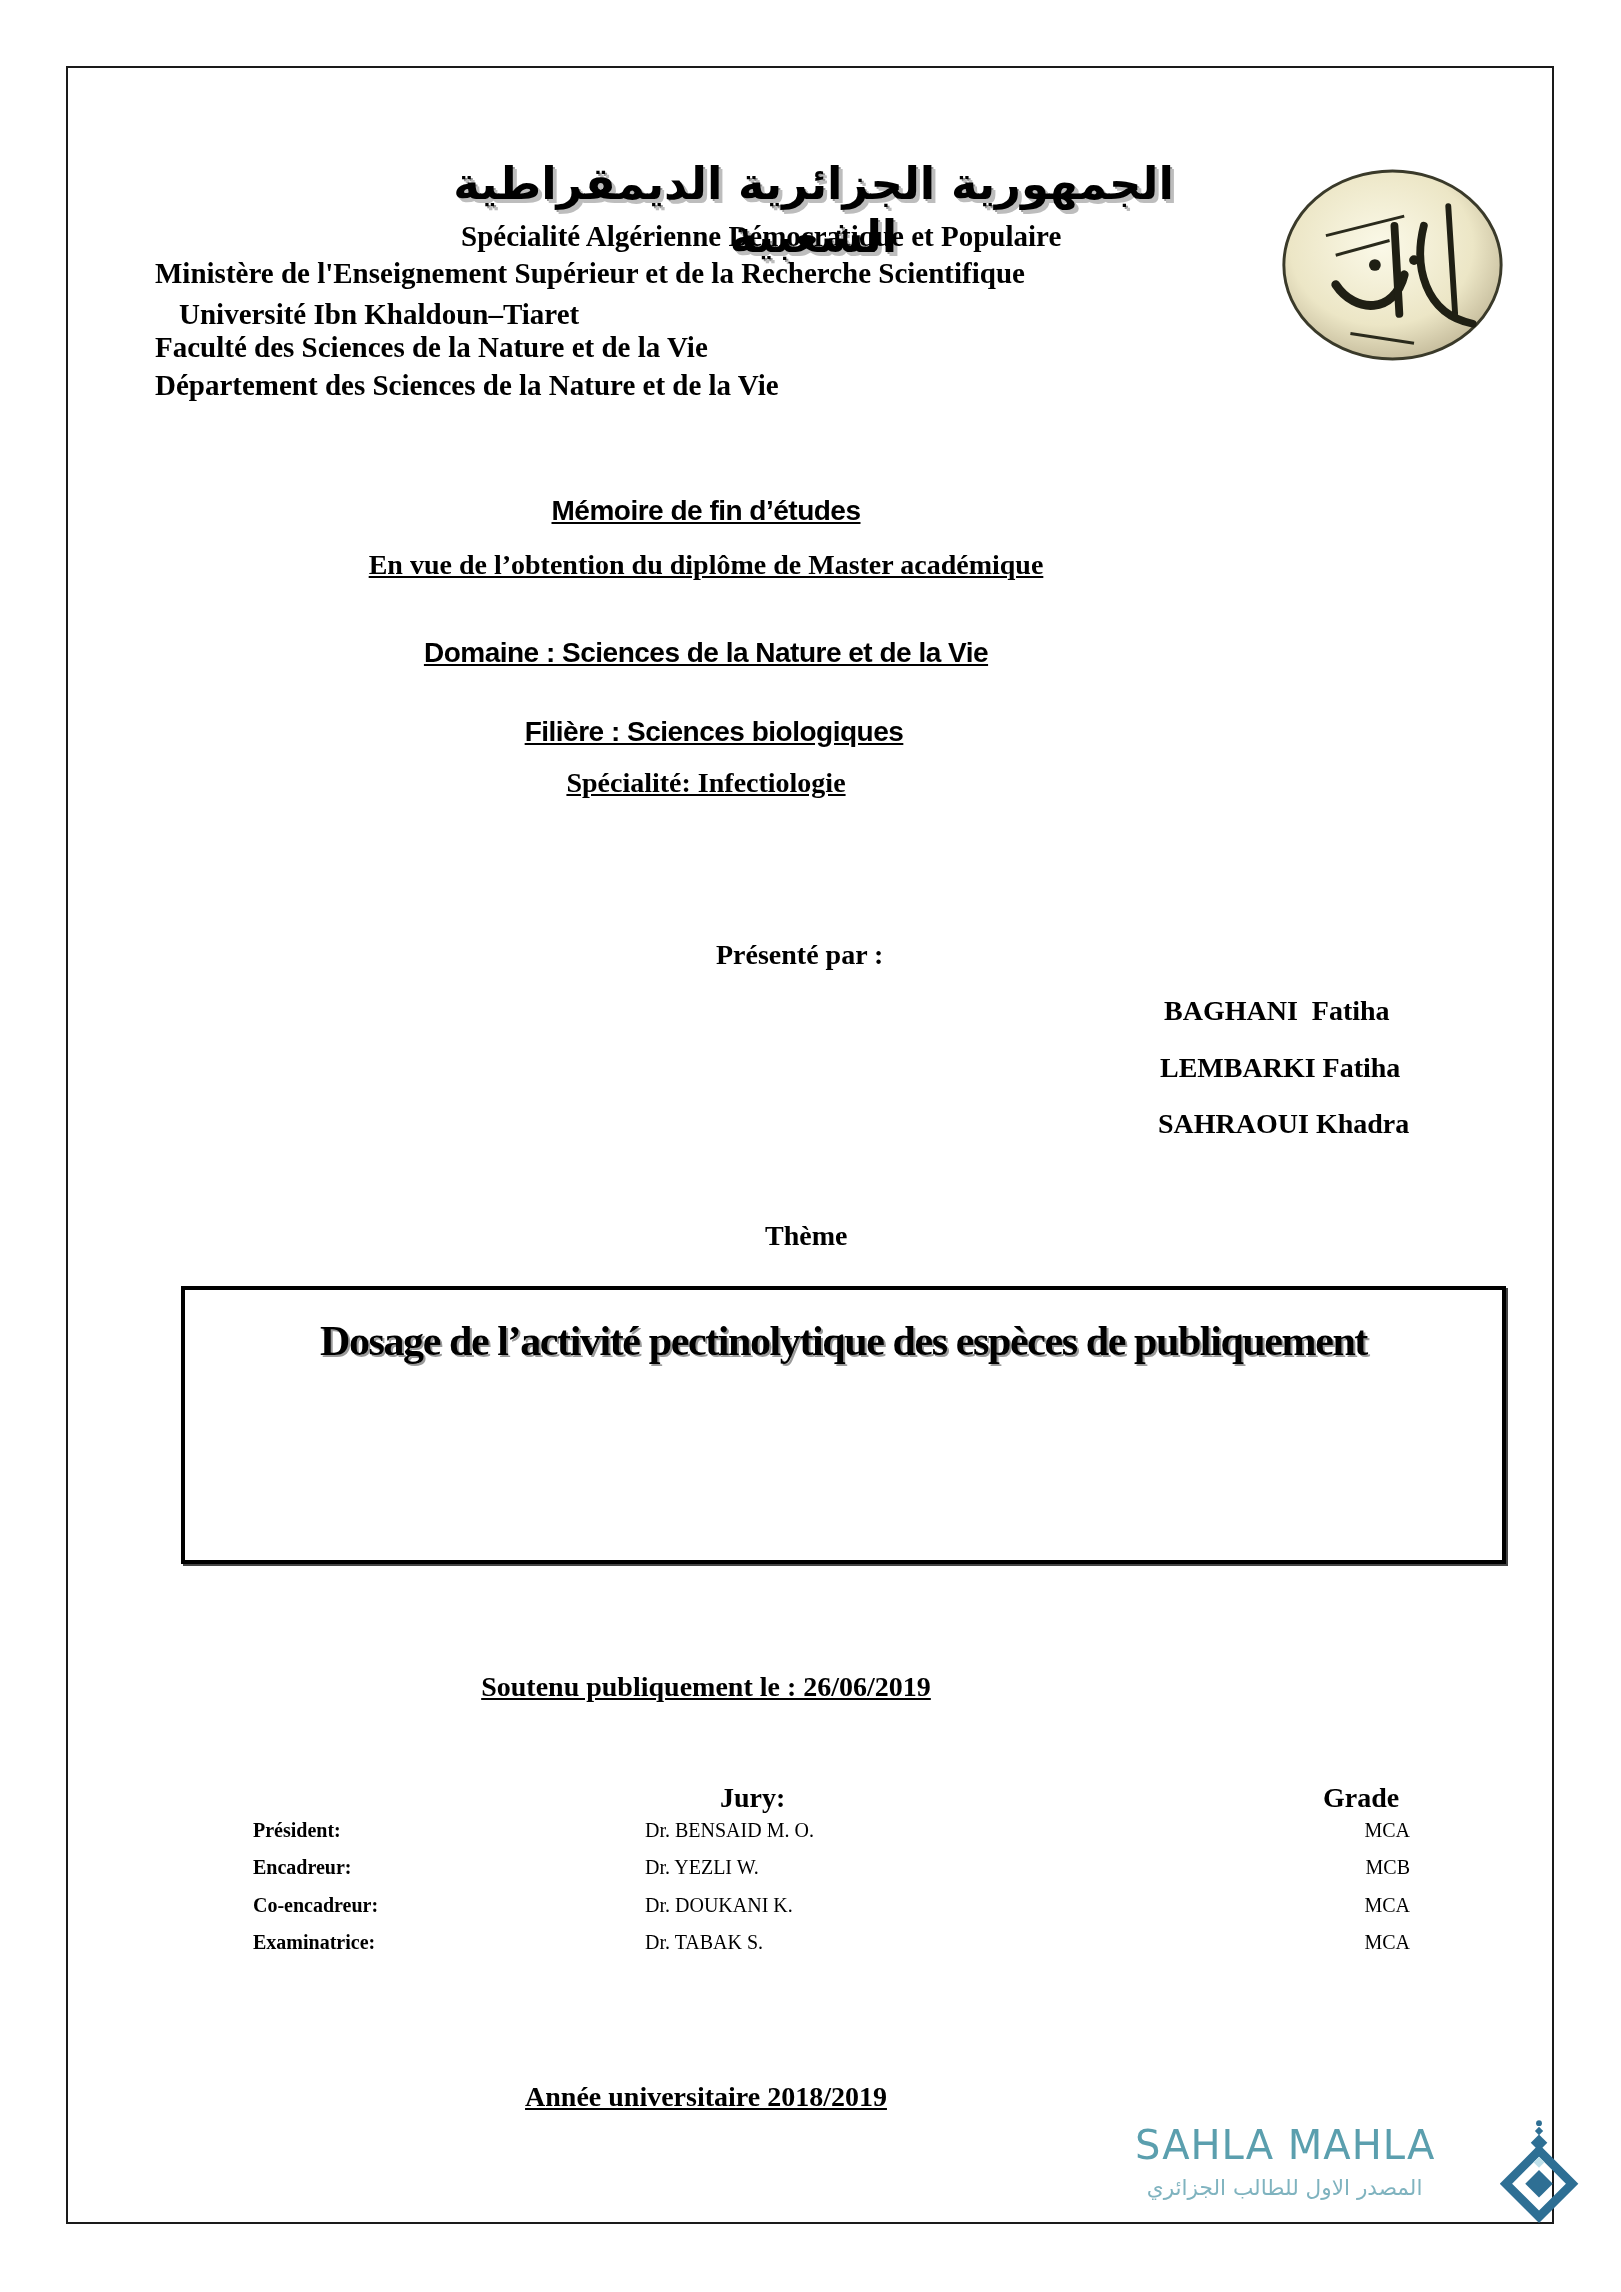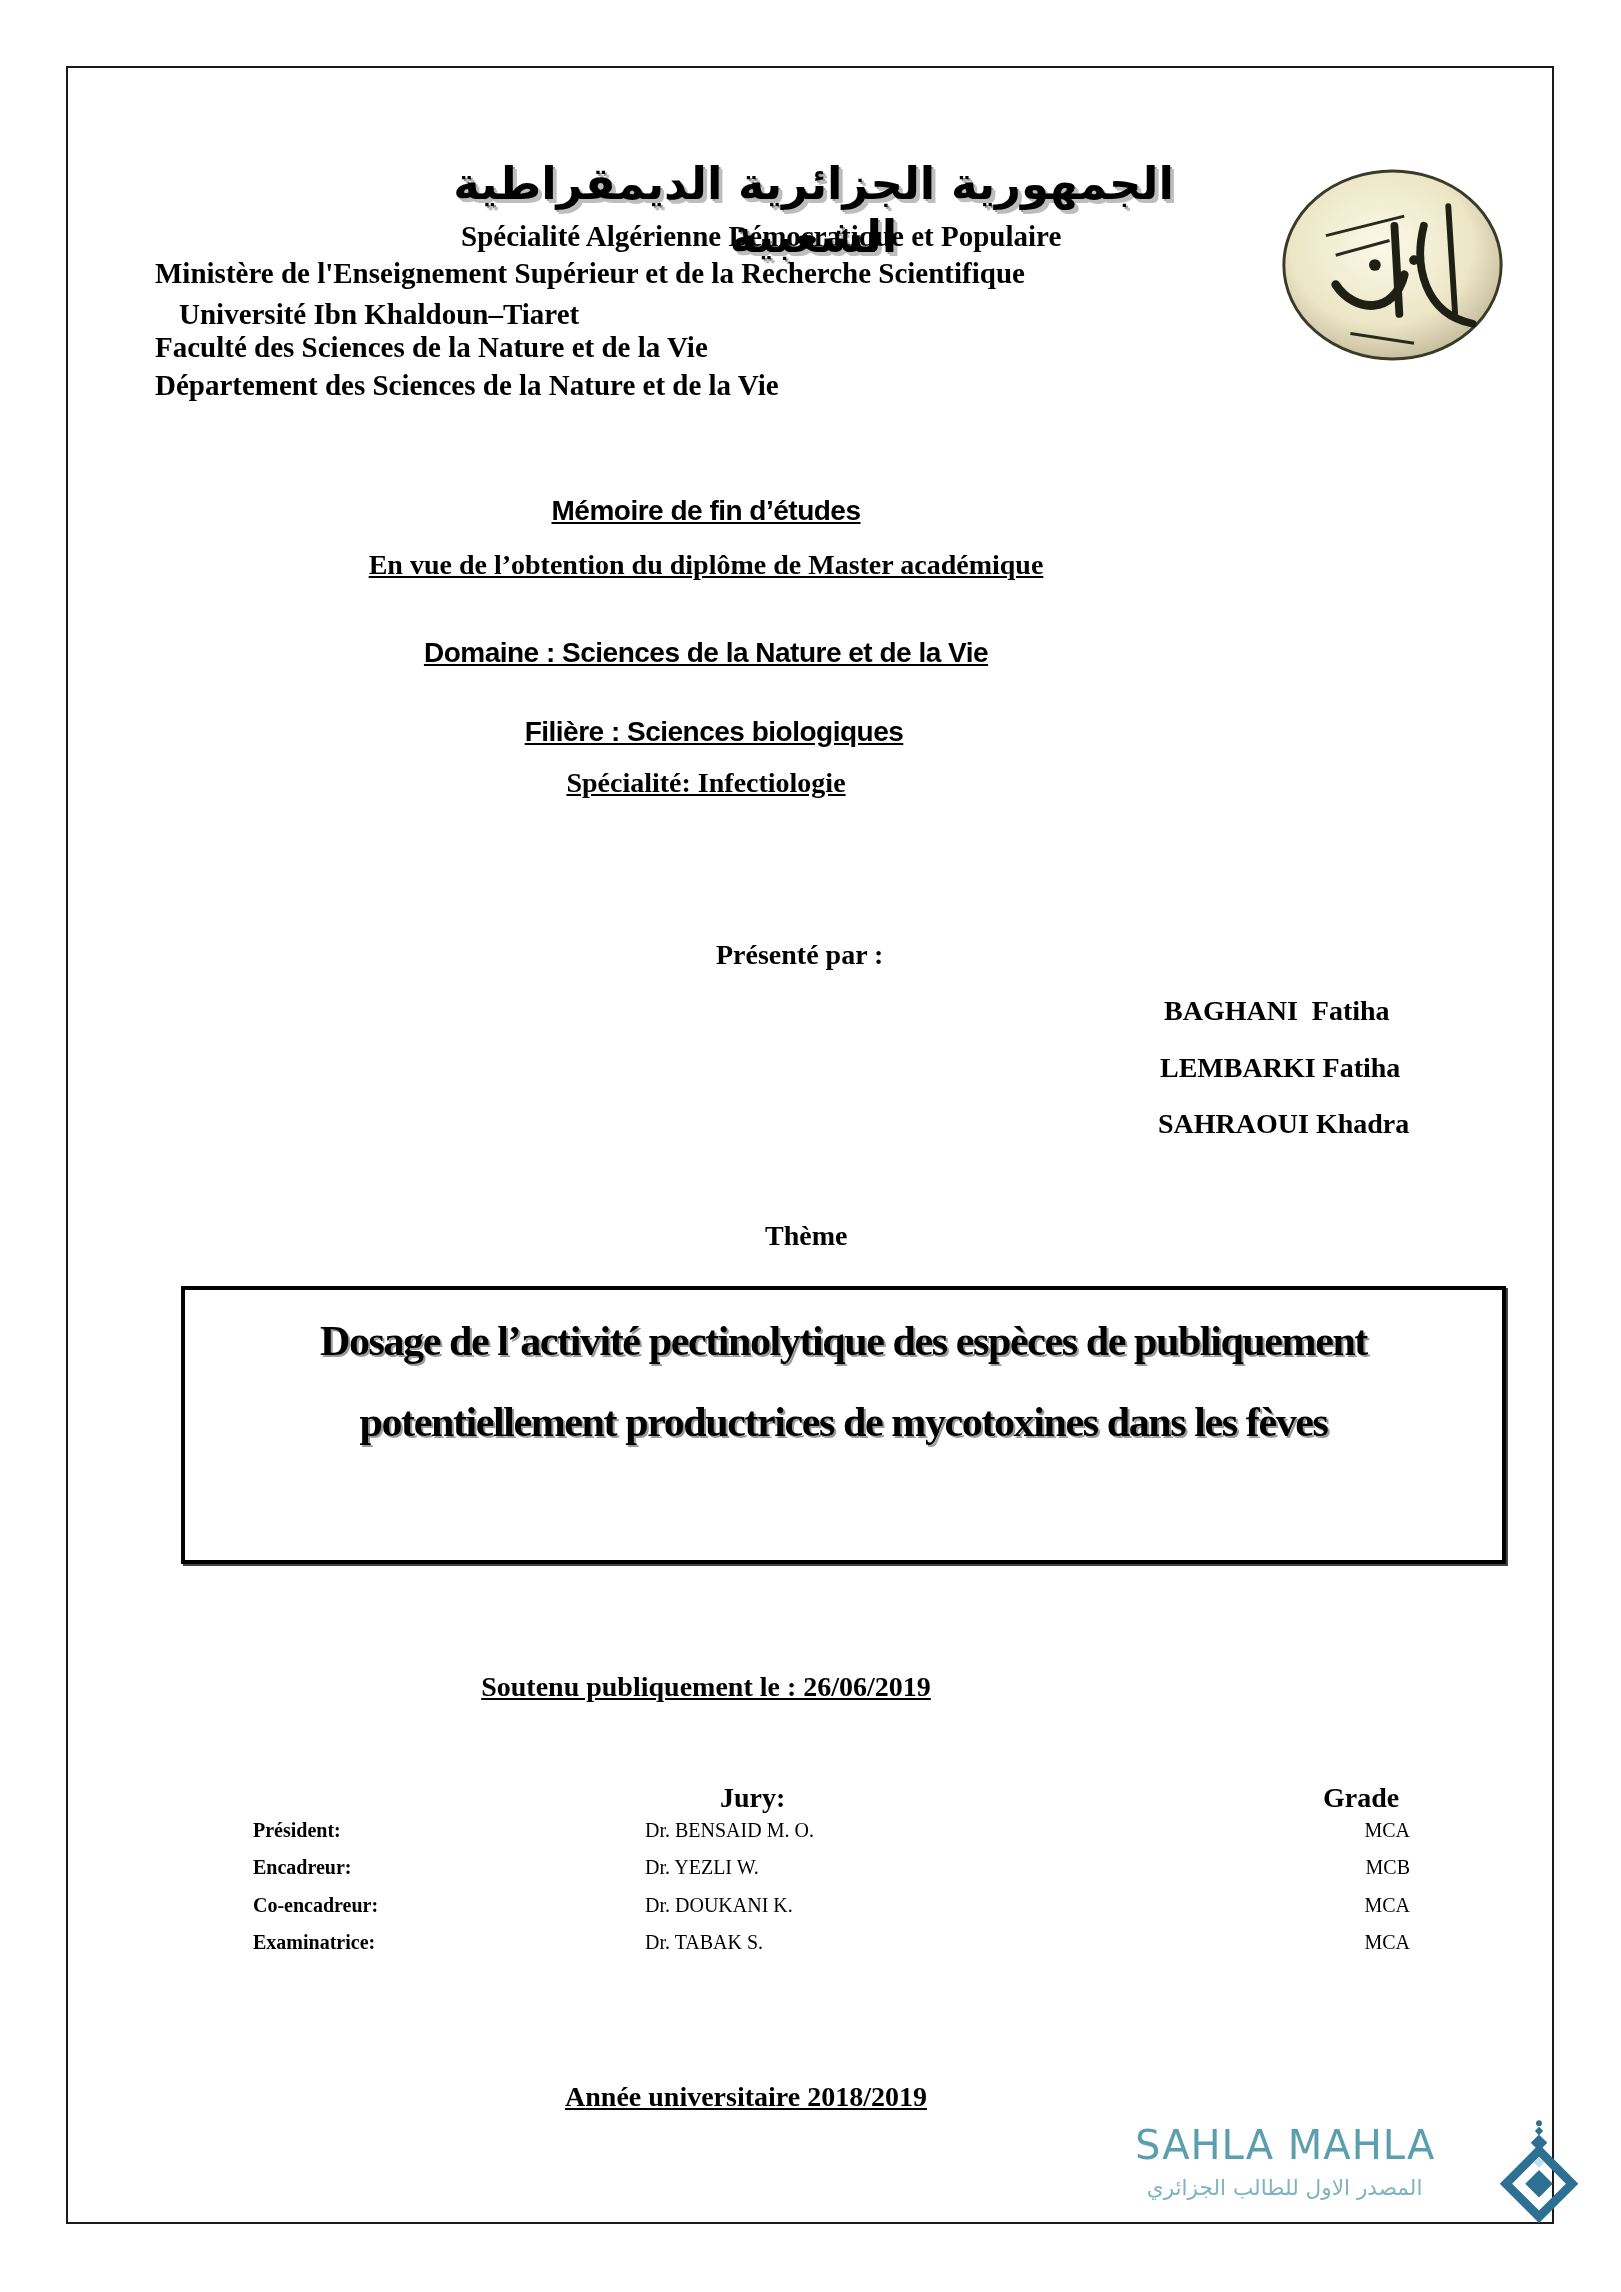--- a/index.html
+++ b/index.html
@@ -40,21 +40,21 @@
                   text-shadow: 2px 2px 0 #9a9a9a; }
     .t1 { top: 27.4px; } .t2 { top: 108px; } .t3 { top: 188px; }
     .soutenu { top: 1671px; font-size: 28px; }
     .jury-head { left: 720px; top: 1782px; font-size: 28px; font-weight: bold; }
     .grade-head { left: 1323px; top: 1782px; font-size: 28px; font-weight: bold; }
     .jury-row { position: absolute; left: 253px; width: 1157px; height: 37px; font-size: 20px; }
     .jury-role { position: absolute; left: 0; font-weight: bold; white-space: nowrap; }
     .jury-name { position: absolute; left: 392px; white-space: nowrap; }
     .jury-grade { position: absolute; right: 0; white-space: nowrap; }
     .r0 { top: 1819px; } .r1 { top: 1856px; } .r2 { top: 1894px; } .r3 { top: 1931px; }
-    .annee { top: 2081px; font-size: 28px; padding-left: 40px; }
+    .annee { top: 2081px; font-size: 28px; }
     .watermark { left: 1135px; top: 2122px; width: 421px; height: 98px; }
     .wm-text { position: absolute; left: 0; top: 0; font-family: "DejaVu Sans", sans-serif;
                font-size: 40px; color: #5b9fae; letter-spacing: 1px; white-space: nowrap; }
     .wm-arabic { position: absolute; left: 11.8px; top: 53px; font-family: "DejaVu Sans", sans-serif;
                  font-size: 21.6px; color: #7fb3bf; direction: rtl; white-space: nowrap; }
     .wm-logo { left: 1500px; top: 2117px; width: 80px; height: 108px; }
   </style>
 </head>
 <body>
 
@@ -96,21 +96,20 @@
 <div class="abs center-line specialite">Spécialité: Infectiologie</div>
 
 <div class="abs presente">Présenté par :</div>
 <div class="abs author a1" style="white-space:pre;">BAGHANI  Fatiha</div>
 <div class="abs author a2">LEMBARKI Fatiha</div>
 <div class="abs author a3">SAHRAOUI Khadra</div>
 
 <div class="abs theme-label">Thème</div>
 <div class="theme-box">
   <div class="theme-line t1">Dosage de l’activité pectinolytique des espèces de publiquement</div>
-  <div class="theme-line t2">potentiellement productrices de mycotoxines dans les fèves</div>
 </div>
 
 <div class="abs center-line soutenu">Soutenu publiquement le : 26/06/2019</div>
 
 <div class="abs jury-head">Jury:</div>
 <div class="abs grade-head">Grade</div>
 
 <div class="jury-row r0">
   <span class="jury-role">Président:</span>
   <span class="jury-name">Dr. BENSAID M. O.</span>

